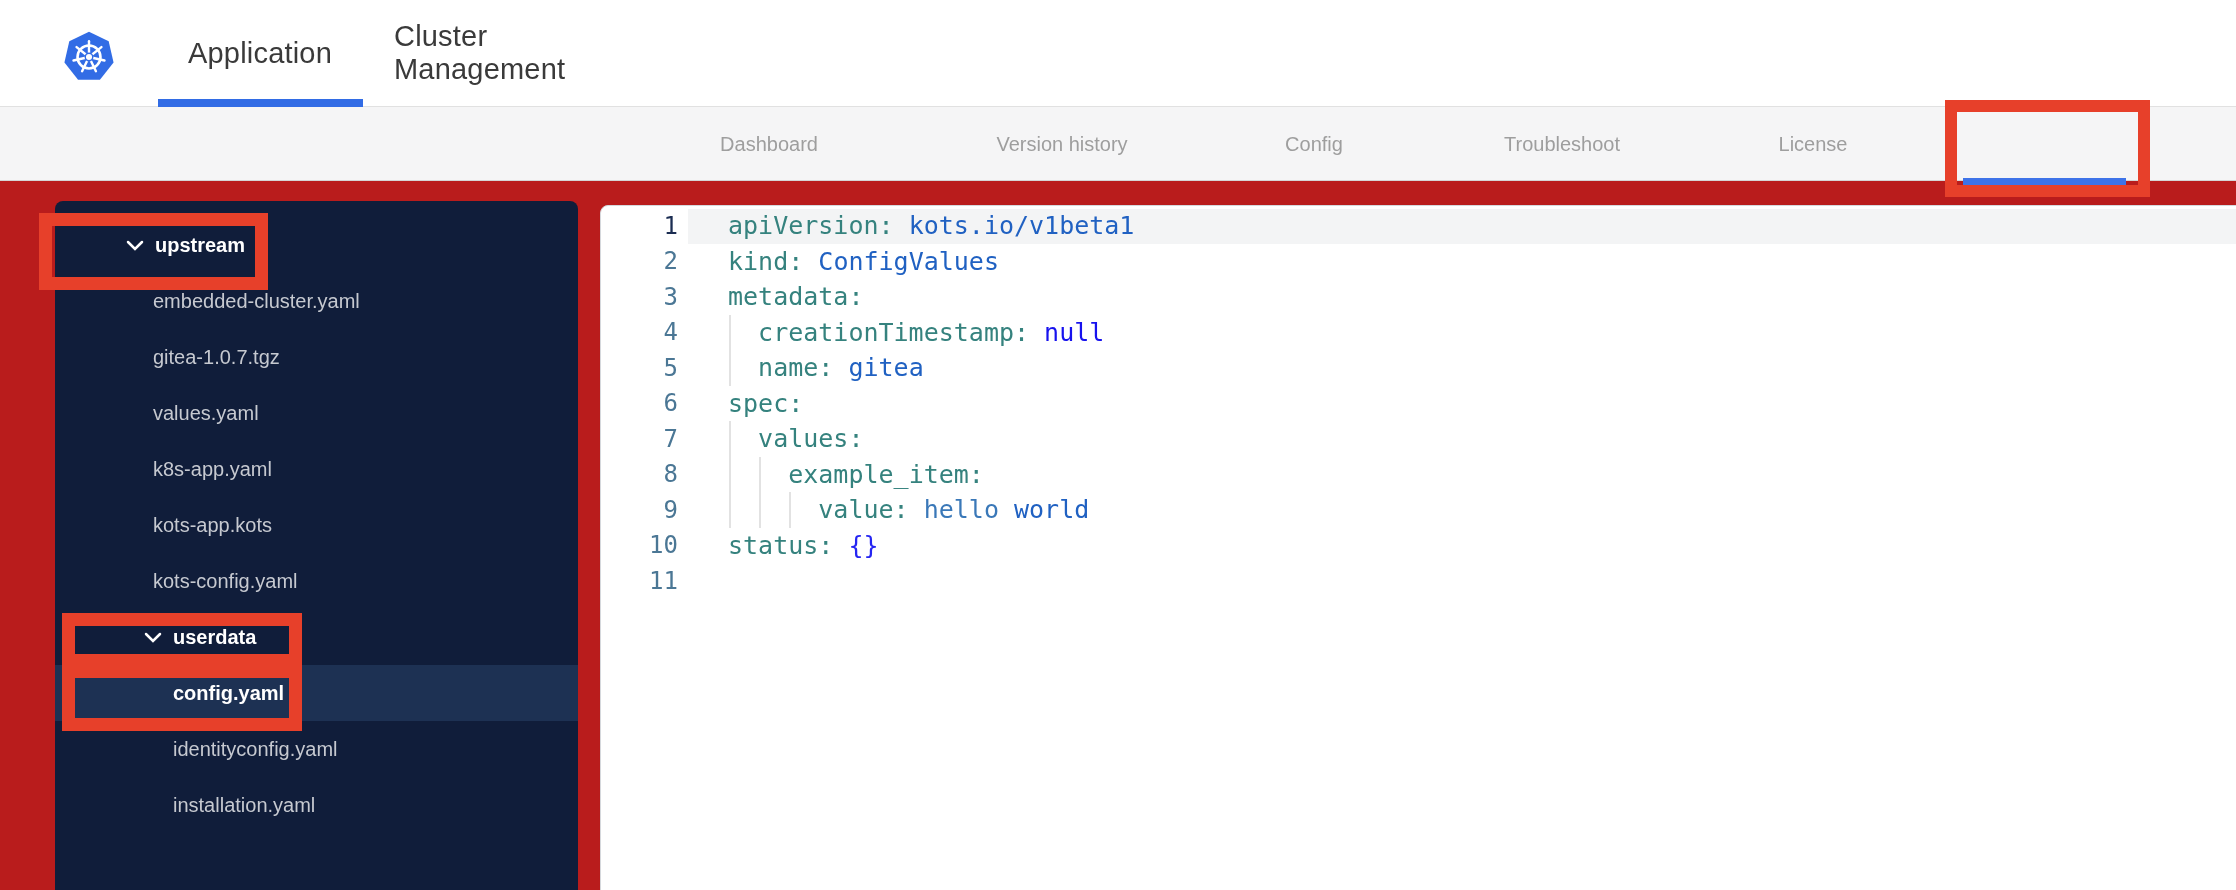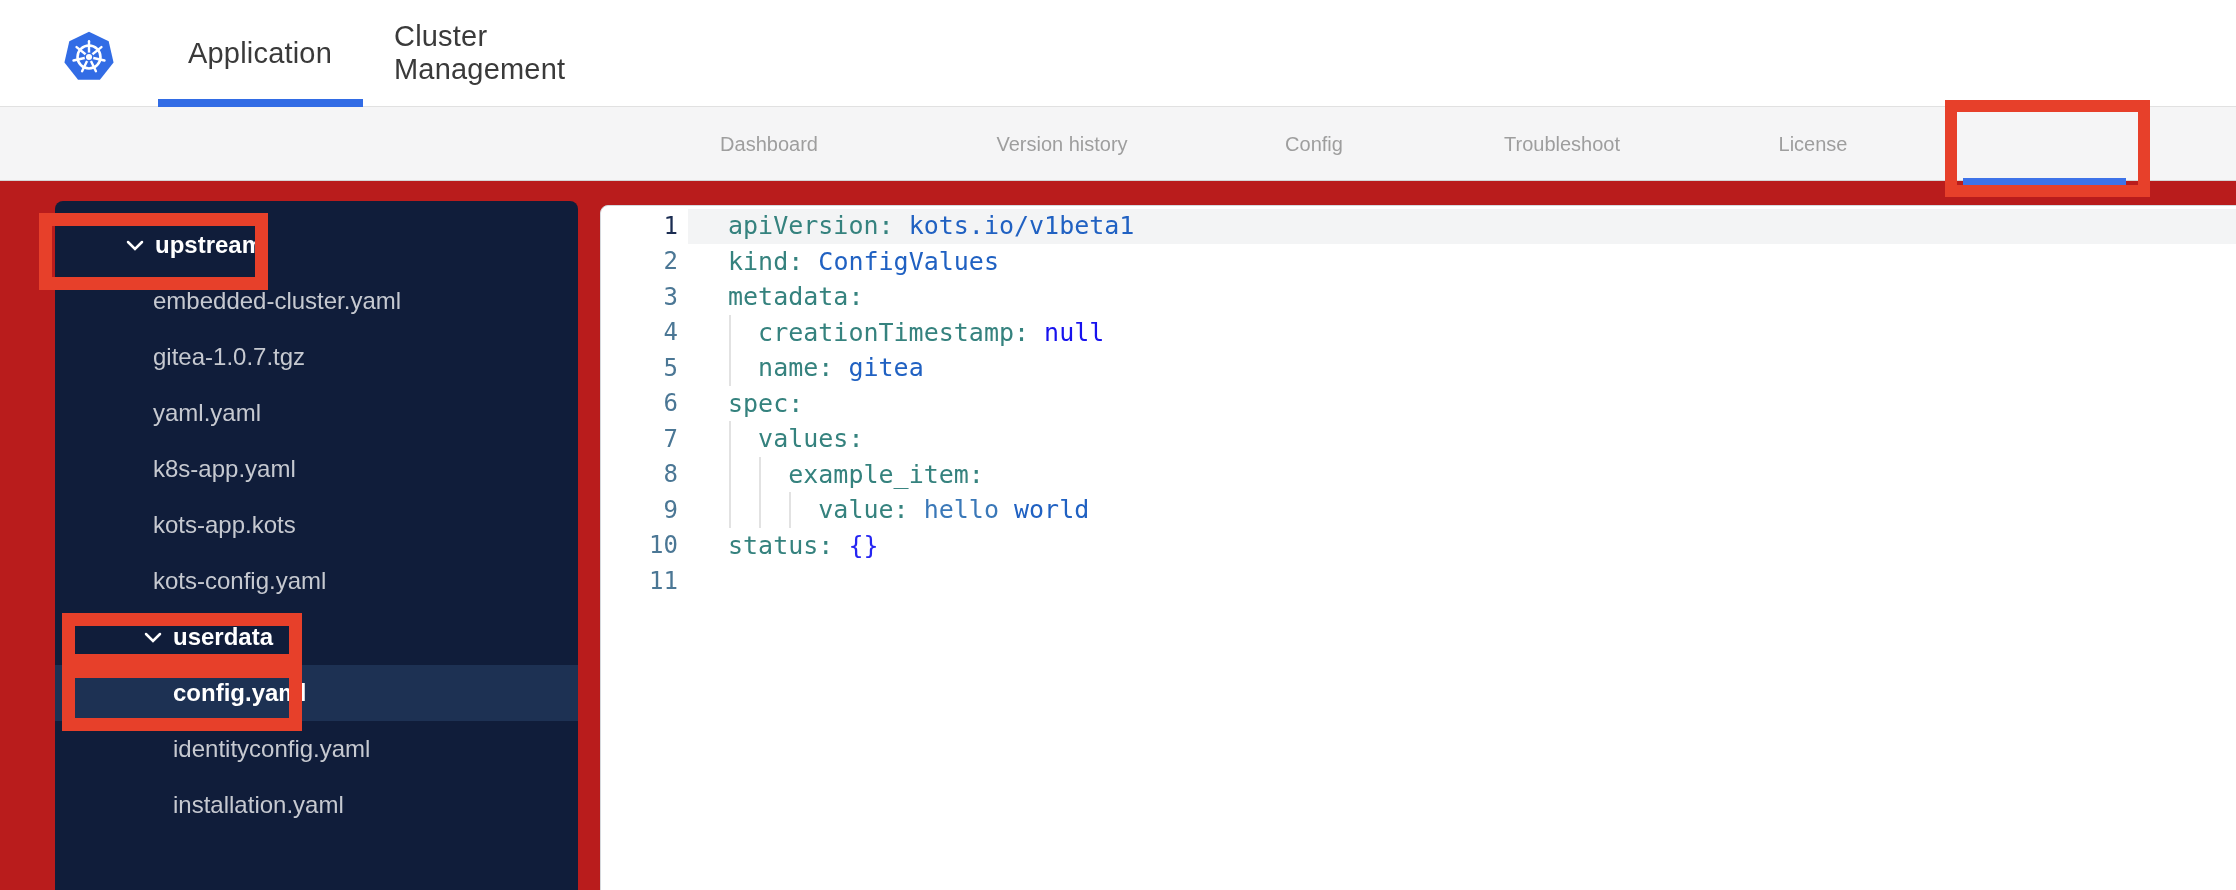--- a/index.html
+++ b/index.html
@@ -26,21 +26,21 @@
              display:flex; align-items:center; font-size:20px; color:#9e9e9e; cursor:pointer; }
   .sub-tab.active { color:#424242; }
   .st-0 { left:769px; }  .st-1 { left:1062px; } .st-2 { left:1314px; }
   .st-3 { left:1562px; } .st-4 { left:1813px; } .st-5 { left:2046px; }
   .sub-underline { position:absolute; left:1963px; top:178px; width:163px; height:8px;
                    background:#3e73e8; z-index:6; }
 
   
   .sidebar { position:absolute; left:55px; top:201px; width:523px; height:689px;
              background:#101d3a; border-radius:8px 8px 0 0; padding-top:16px; z-index:2; }
-  .srow { height:56px; display:flex; align-items:center; font-size:24px;
+  .srow { height:56px; display:flex; align-items:center; font-size:20px;
           color:#c6c9d0; cursor:pointer; white-space:nowrap; }
   .srow.folder { color:#ffffff; font-weight:700; }
   .srow.selected { background:#1d3153; color:#ffffff; font-weight:600; }
   .pl-a { padding-left:71px; }   
   .pl-b { padding-left:98px; }   
   .pl-c { padding-left:89px; }   
   .pl-d { padding-left:118px; }  
   .chev { margin-right:11px; display:flex; flex:none; }
 
   
@@ -112,21 +112,21 @@
     <div class="srow folder pl-a">
       <span class="chev">
         <svg width="18" height="15" viewBox="0 0 18 15">
             <polyline points="2,4 9,11 16,4" fill="none" stroke="#fff" stroke-width="2.5" stroke-linecap="round"></polyline>
           </svg>
       </span>
       <span>upstream</span>
     </div>
     <div class="srow pl-b">embedded-cluster.yaml</div>
     <div class="srow pl-b">gitea-1.0.7.tgz</div>
-    <div class="srow pl-b">yaml.yaml</div>
+    <div class="srow pl-b">values.yaml</div>
     <div class="srow pl-b">k8s-app.yaml</div>
     <div class="srow pl-b">kots-app.kots</div>
     <div class="srow pl-b">kots-config.yaml</div>
     <div class="srow folder pl-c">
       <span class="chev">
         <svg width="18" height="15" viewBox="0 0 18 15">
             <polyline points="2,4 9,11 16,4" fill="none" stroke="#fff" stroke-width="2.5" stroke-linecap="round"></polyline>
           </svg>
       </span>
       <span>userdata</span>

